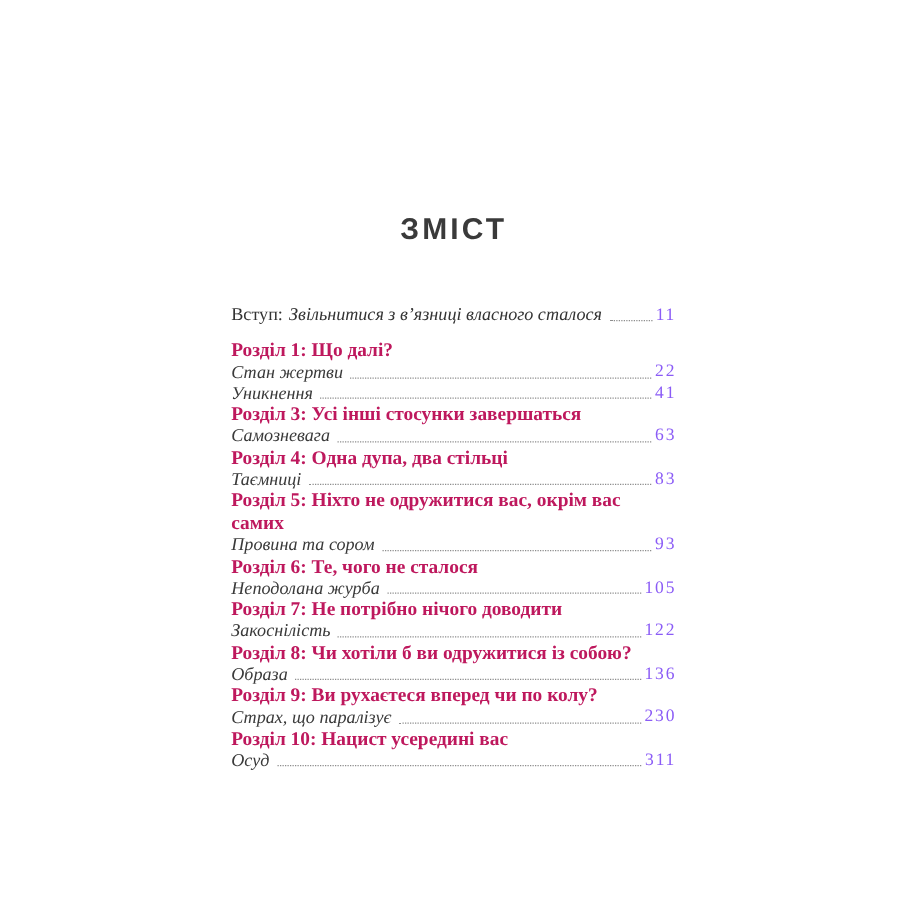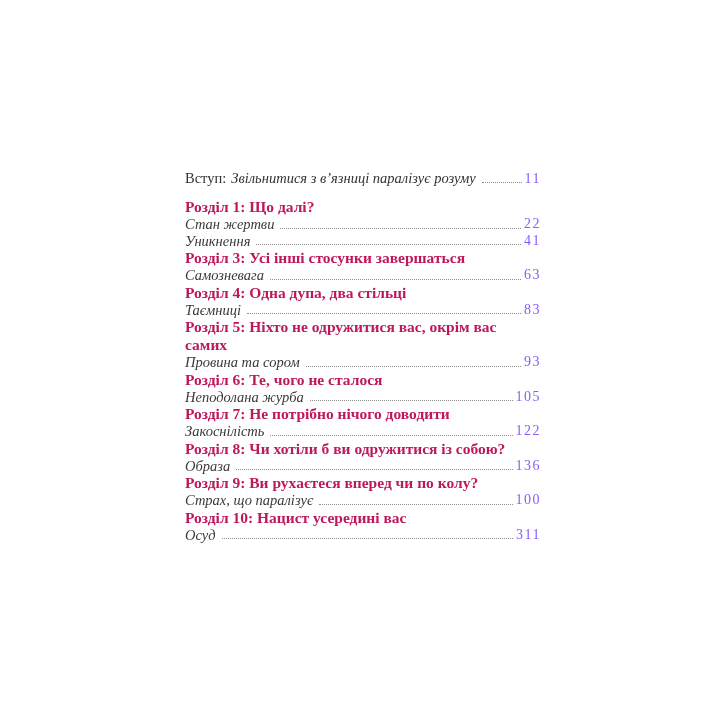--- a/index.html
+++ b/index.html
@@ -82,24 +82,25 @@
     letter-spacing: 1.5px;
     color: #8b5cf6;
     white-space: nowrap;
   }
 </style>
 </head>
 <body>
 
 <div class="page">
 
+  <h1 class="toc-title">ЗМІСТ</h1>
 
   <div class="intro entry-line">
     <span class="intro-label">Вступ:</span>
-    <span class="intro-title">Звільнитися з в’язниці паралізує розуму</span>
+    <span class="intro-title">Звільнитися з в’язниці власного сталося</span>
     <span class="leader"></span>
     <span class="pagenum">11</span>
   </div>
 
   <div class="chapter">
     <div class="chapter-title">Розділ 1: Що далі?</div>
     <div class="sub-line">
       <span class="subtitle">Стан жертви</span>
       <span class="leader"></span>
       <span class="pagenum">22</span>
@@ -166,21 +167,21 @@
       <span class="leader"></span>
       <span class="pagenum">136</span>
     </div>
   </div>
 
   <div class="chapter">
     <div class="chapter-title">Розділ 9: Ви рухаєтеся вперед чи по колу?</div>
     <div class="sub-line">
       <span class="subtitle">Страх, що паралізує</span>
       <span class="leader"></span>
-      <span class="pagenum">100</span>
+      <span class="pagenum">230</span>
     </div>
   </div>
 
   <div class="chapter">
     <div class="chapter-title">Розділ 10: Нацист усередині вас</div>
     <div class="sub-line">
       <span class="subtitle">Осуд</span>
       <span class="leader"></span>
       <span class="pagenum">311</span>
     </div>

